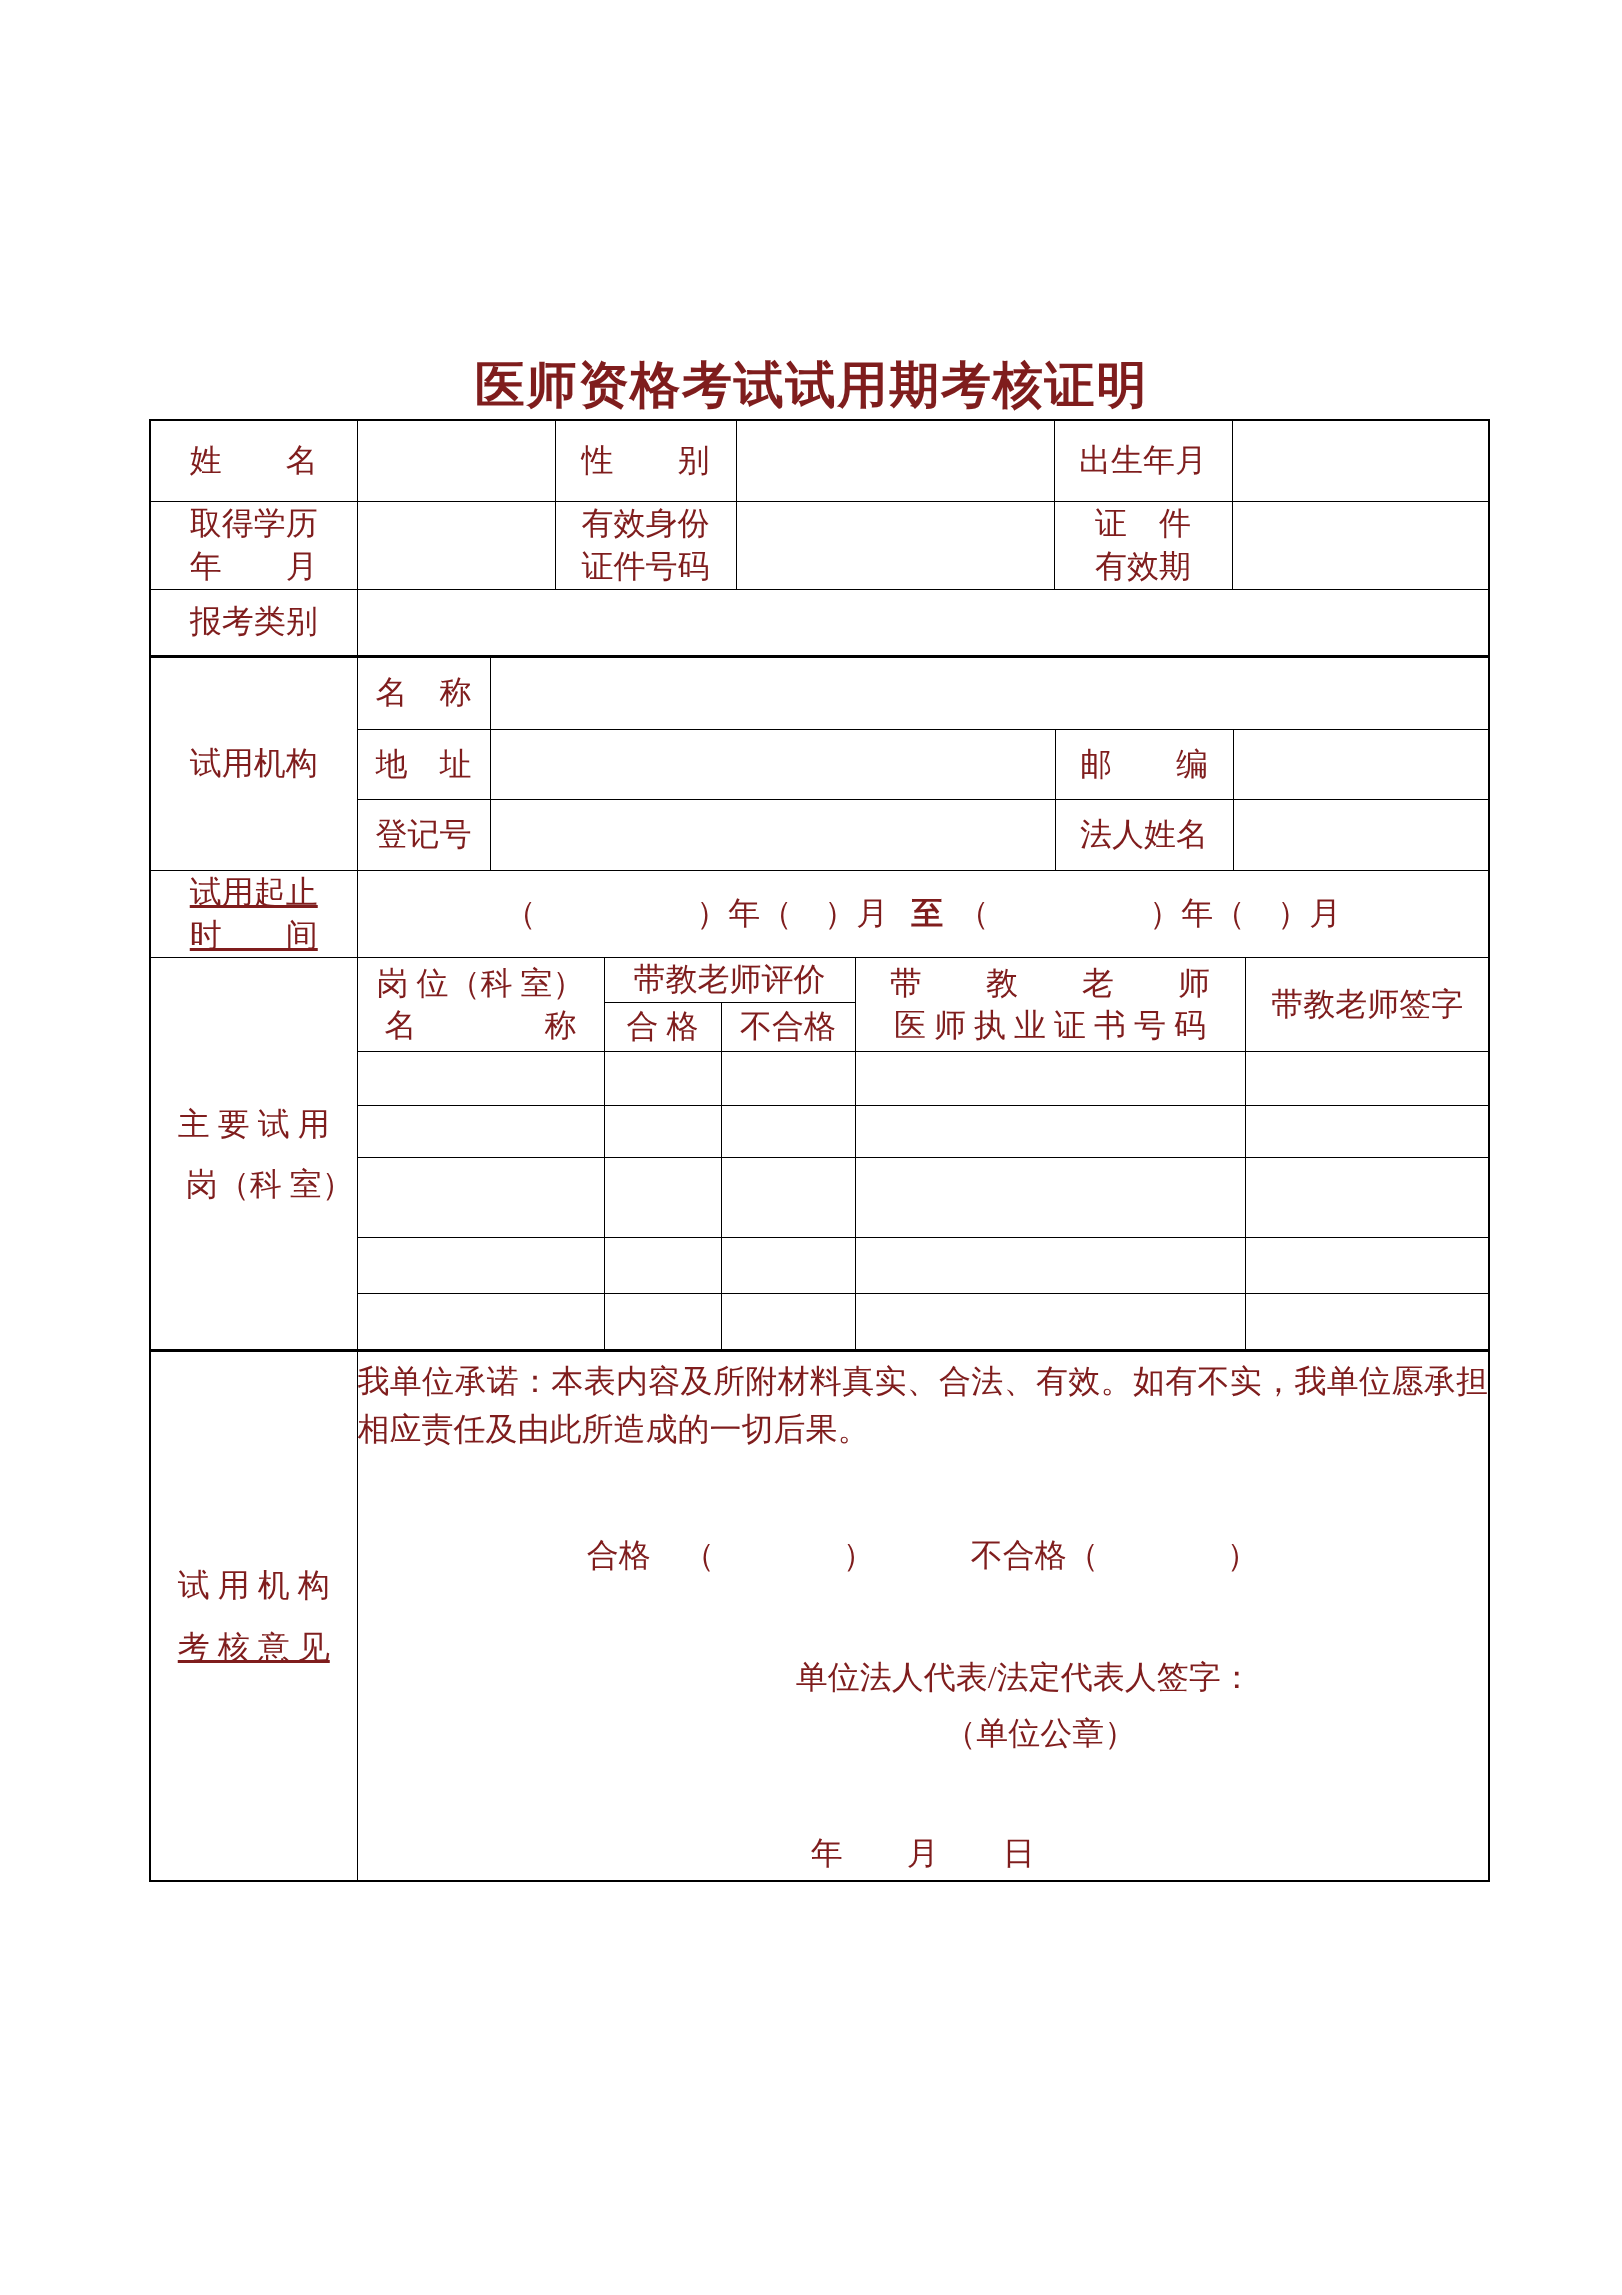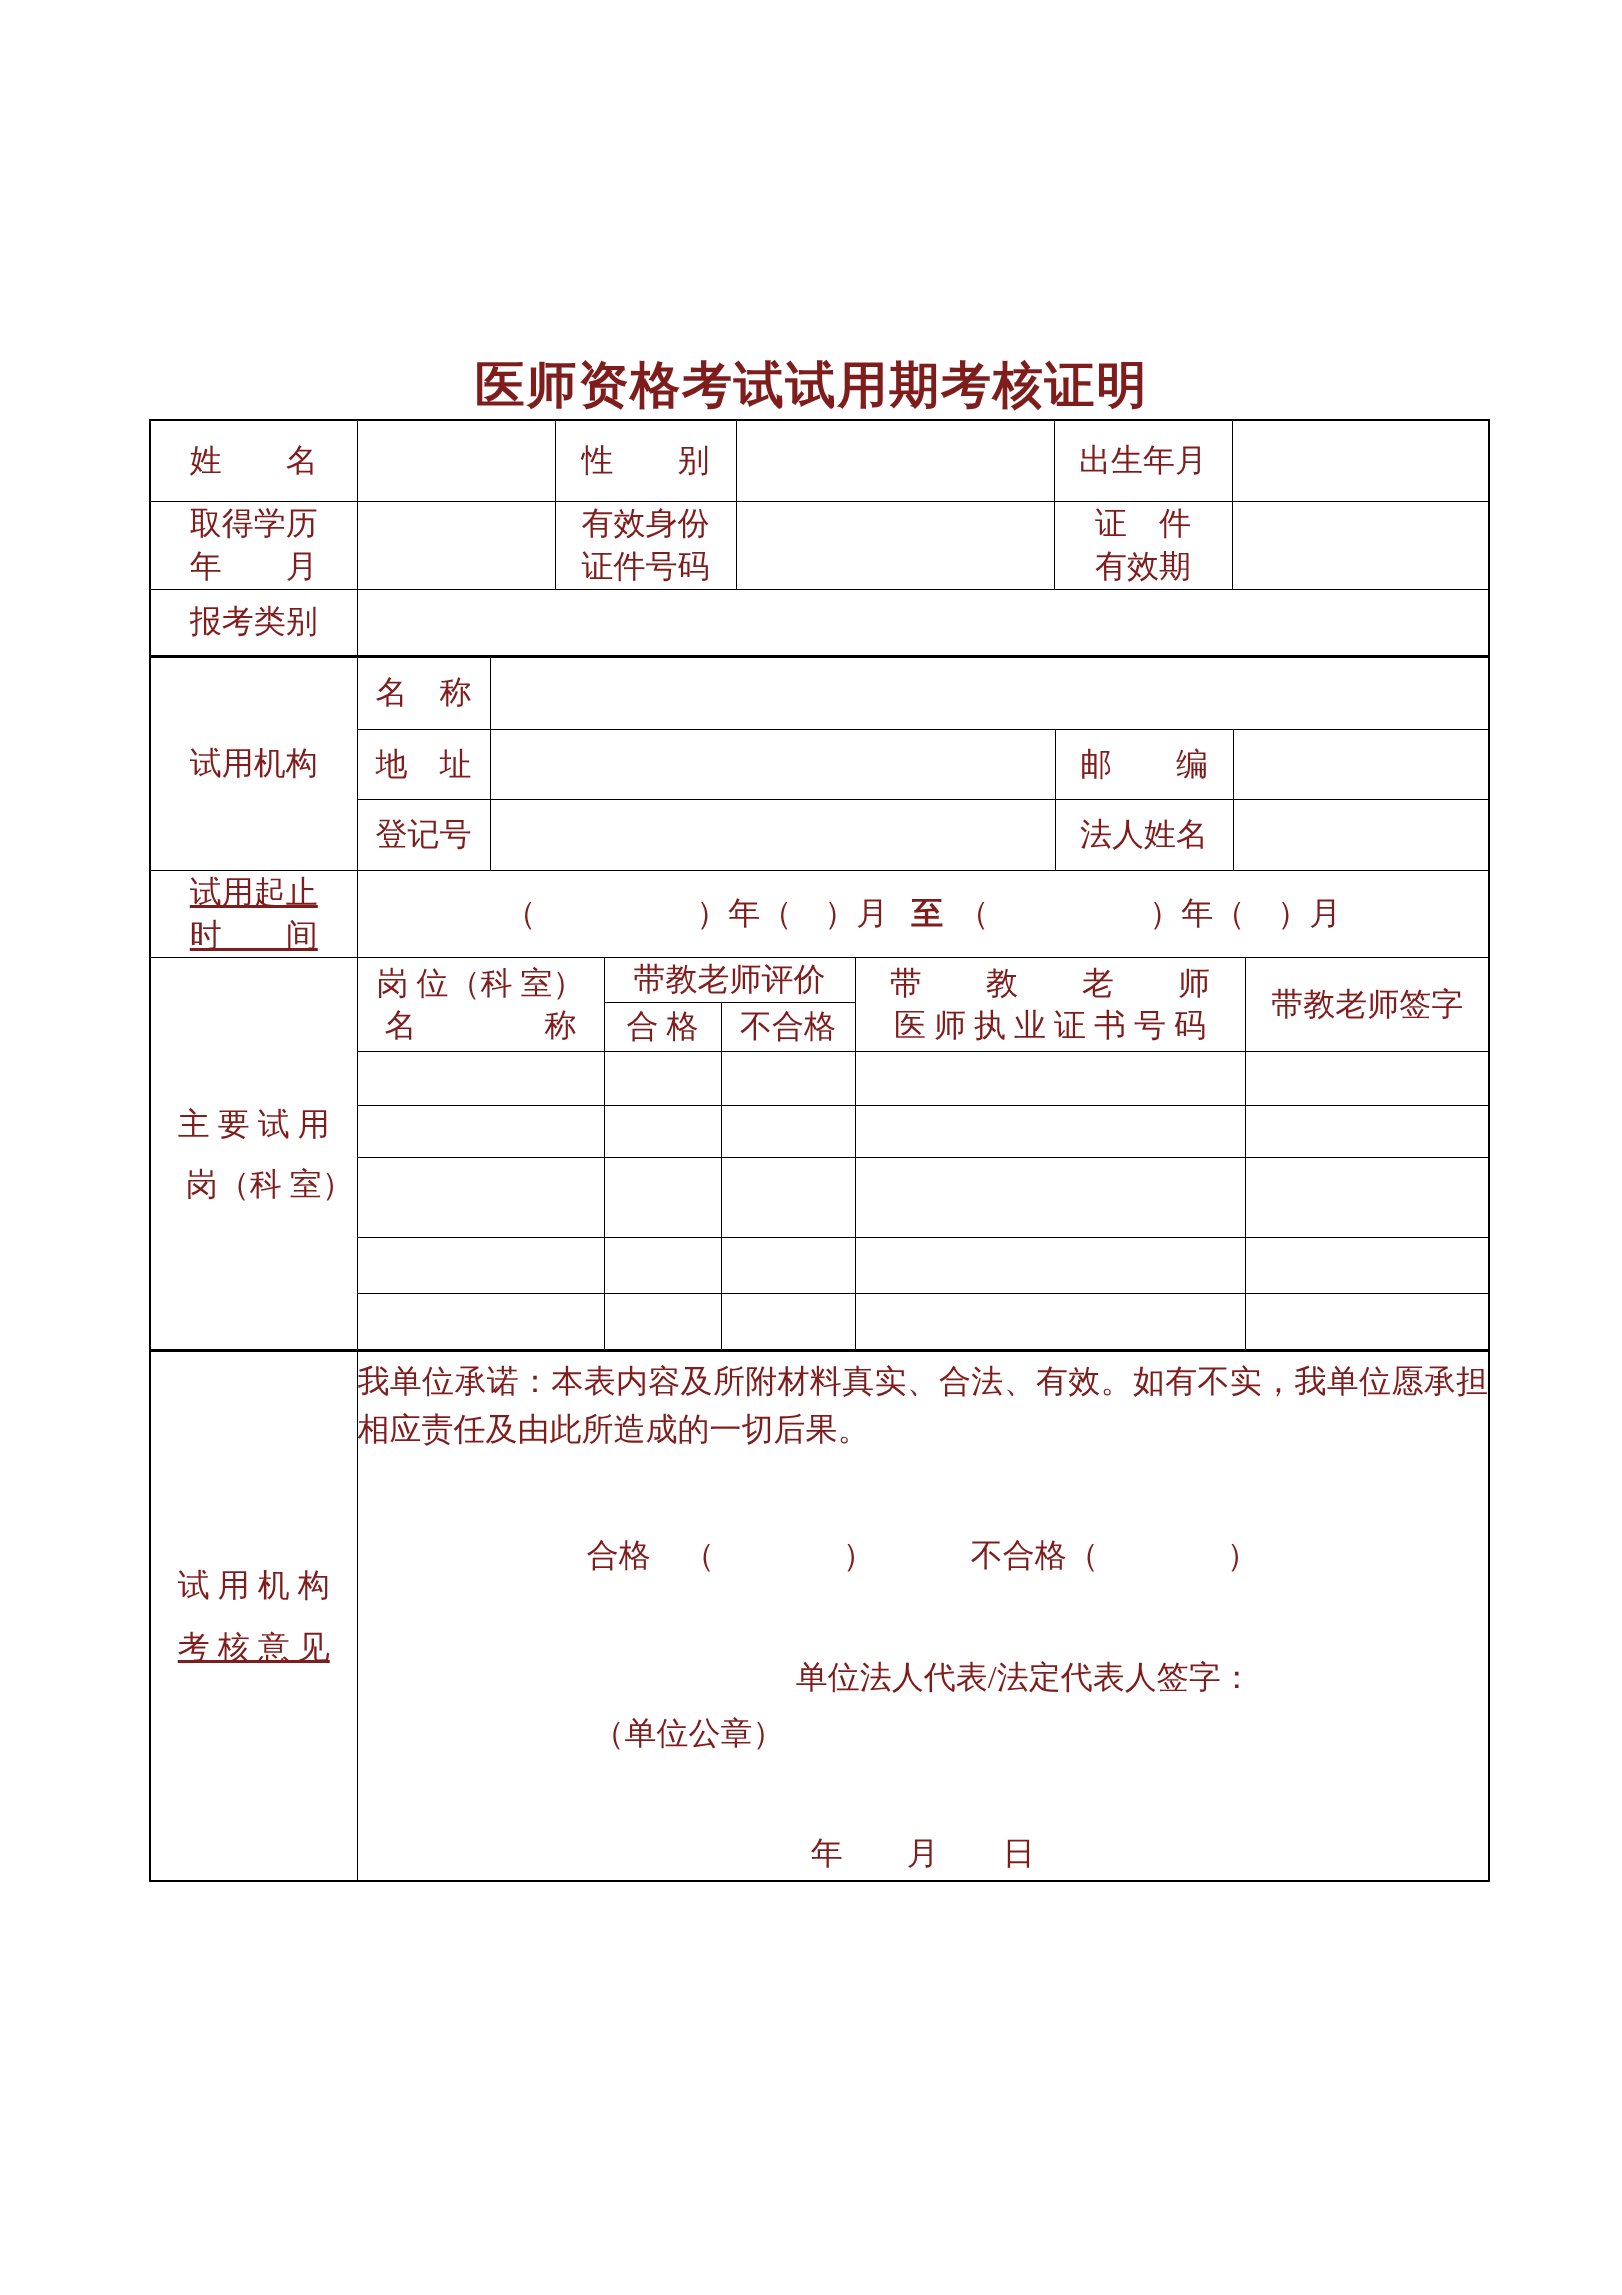--- a/index.html
+++ b/index.html
@@ -62,21 +62,21 @@
     vertical-align:top;
     padding:19.5px 21px 0 23px;
   }
   .commitment{
     font-size:32px;
     line-height:1.5;
     text-align:justify;
   }
   .pass-line{margin-top:81px;font-size:32px;}
   .sign-line{margin-top:78px;text-align:center;padding-left:203px;font-size:32px;}
-  .seal-line{margin-top:12.4px;text-align:left;padding-left:235px;font-size:32px;}
+  .seal-line{margin-top:12.4px;text-align:center;padding-left:235px;font-size:32px;}
   .date-line{margin-top:76px;text-align:center;padding-left:0;font-size:32px;}
 </style>
 </head>
 <body>
 
 <div class="page">
 
   <h1 class="title">医师资格考试试用期考核证明</h1>
 
   <div class="form">

